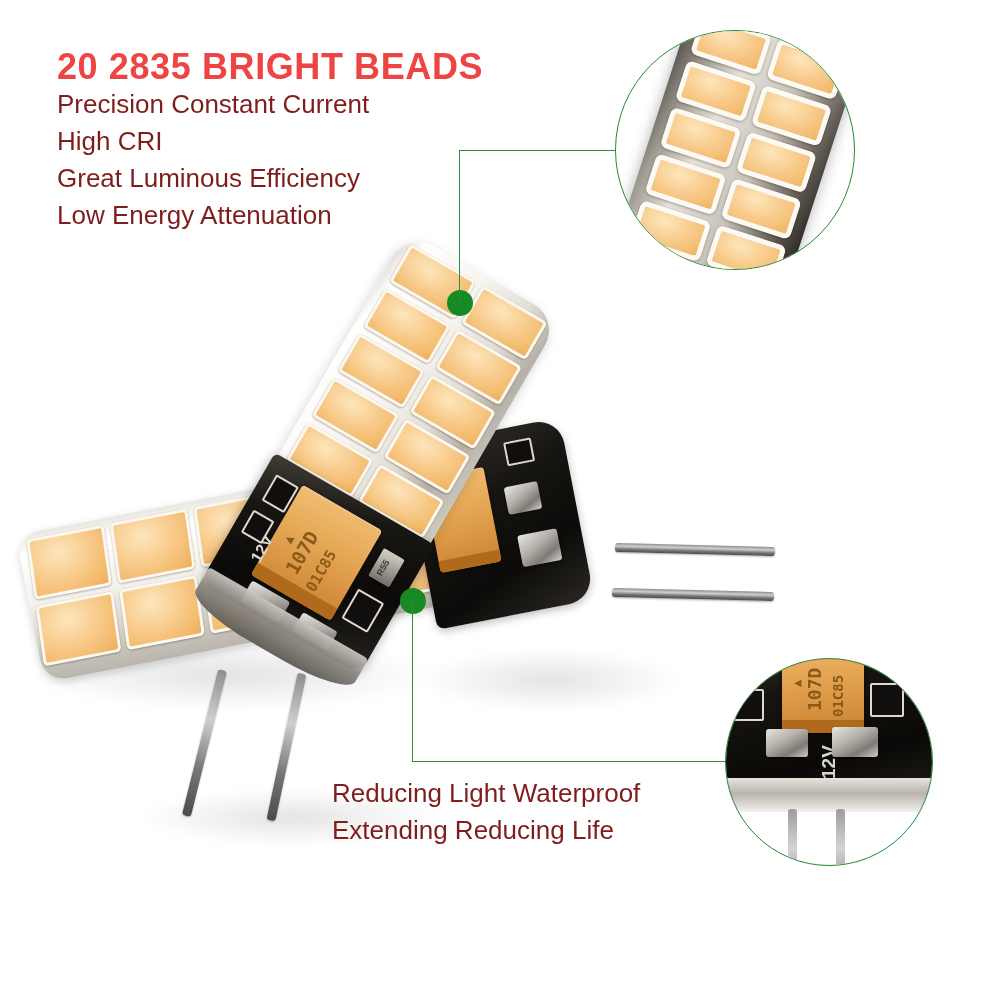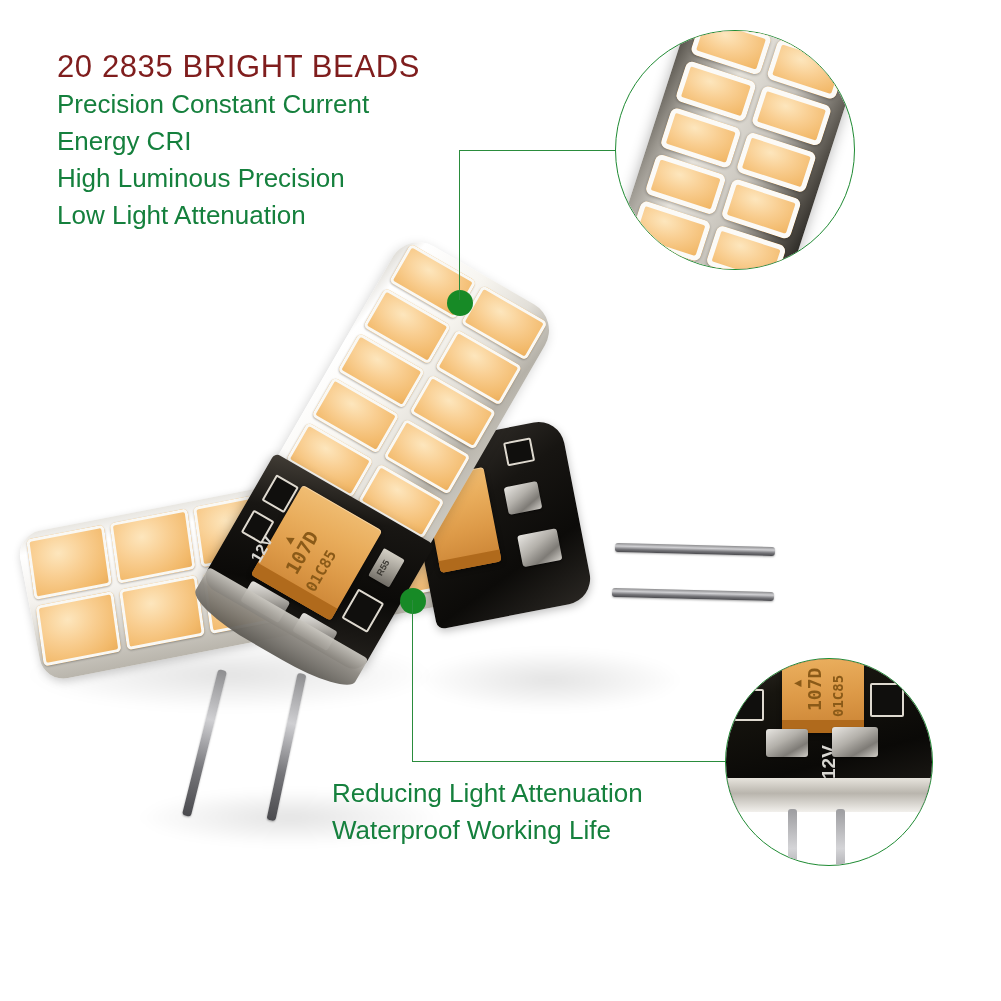--- a/index.html
+++ b/index.html
@@ -9,29 +9,29 @@
     background:#ffffff;
     font-family:"Liberation Sans","DejaVu Sans",sans-serif;
     overflow:hidden;
     position:relative;
   }
   .stage{position:absolute;left:0;top:0;width:1001px;height:1001px;}
 
   
   .text-block{position:absolute;}
   .tb-heading{
-    color:#7f1d1d;
-    font-size:31px;
+    color:#ef4444;
+    font-size:36px;
     letter-spacing:0.6px;
     line-height:38px;
     white-space:nowrap;
-    font-weight:400;
+    font-weight:700;
   }
   .tb-line{
-    color:#15803d;
+    color:#7f1d1d;
     font-size:26px;
     line-height:37px;
     white-space:nowrap;
     font-weight:400;
   }
   #text-top{left:57px;top:48px;}
   #text-bottom{left:332px;top:775px;}
 
   
   .callout{
@@ -339,23 +339,23 @@
         <div class="clearband"></div>
       </div>
       <div class="cl-pin" style="left:62px;top:150px;"></div>
       <div class="cl-pin" style="left:110px;top:150px;"></div>
     </div>
   </div>
 
   <div class="text-block" id="text-top">
     <div class="tb-heading">20 2835 BRIGHT BEADS</div>
     <div class="tb-line">Precision Constant Current</div>
-    <div class="tb-line">Energy CRI</div>
-    <div class="tb-line">High Luminous Precision</div>
-    <div class="tb-line">Low Light Attenuation</div>
+    <div class="tb-line">High CRI</div>
+    <div class="tb-line">Great Luminous Efficiency</div>
+    <div class="tb-line">Low Energy Attenuation</div>
   </div>
 
   <div class="text-block" id="text-bottom">
-    <div class="tb-line">Reducing Light Attenuation</div>
-    <div class="tb-line">Waterproof Working Life</div>
+    <div class="tb-line">Reducing Light Waterproof</div>
+    <div class="tb-line">Extending Reducing Life</div>
   </div>
 
 </div>
 
 </body></html>

